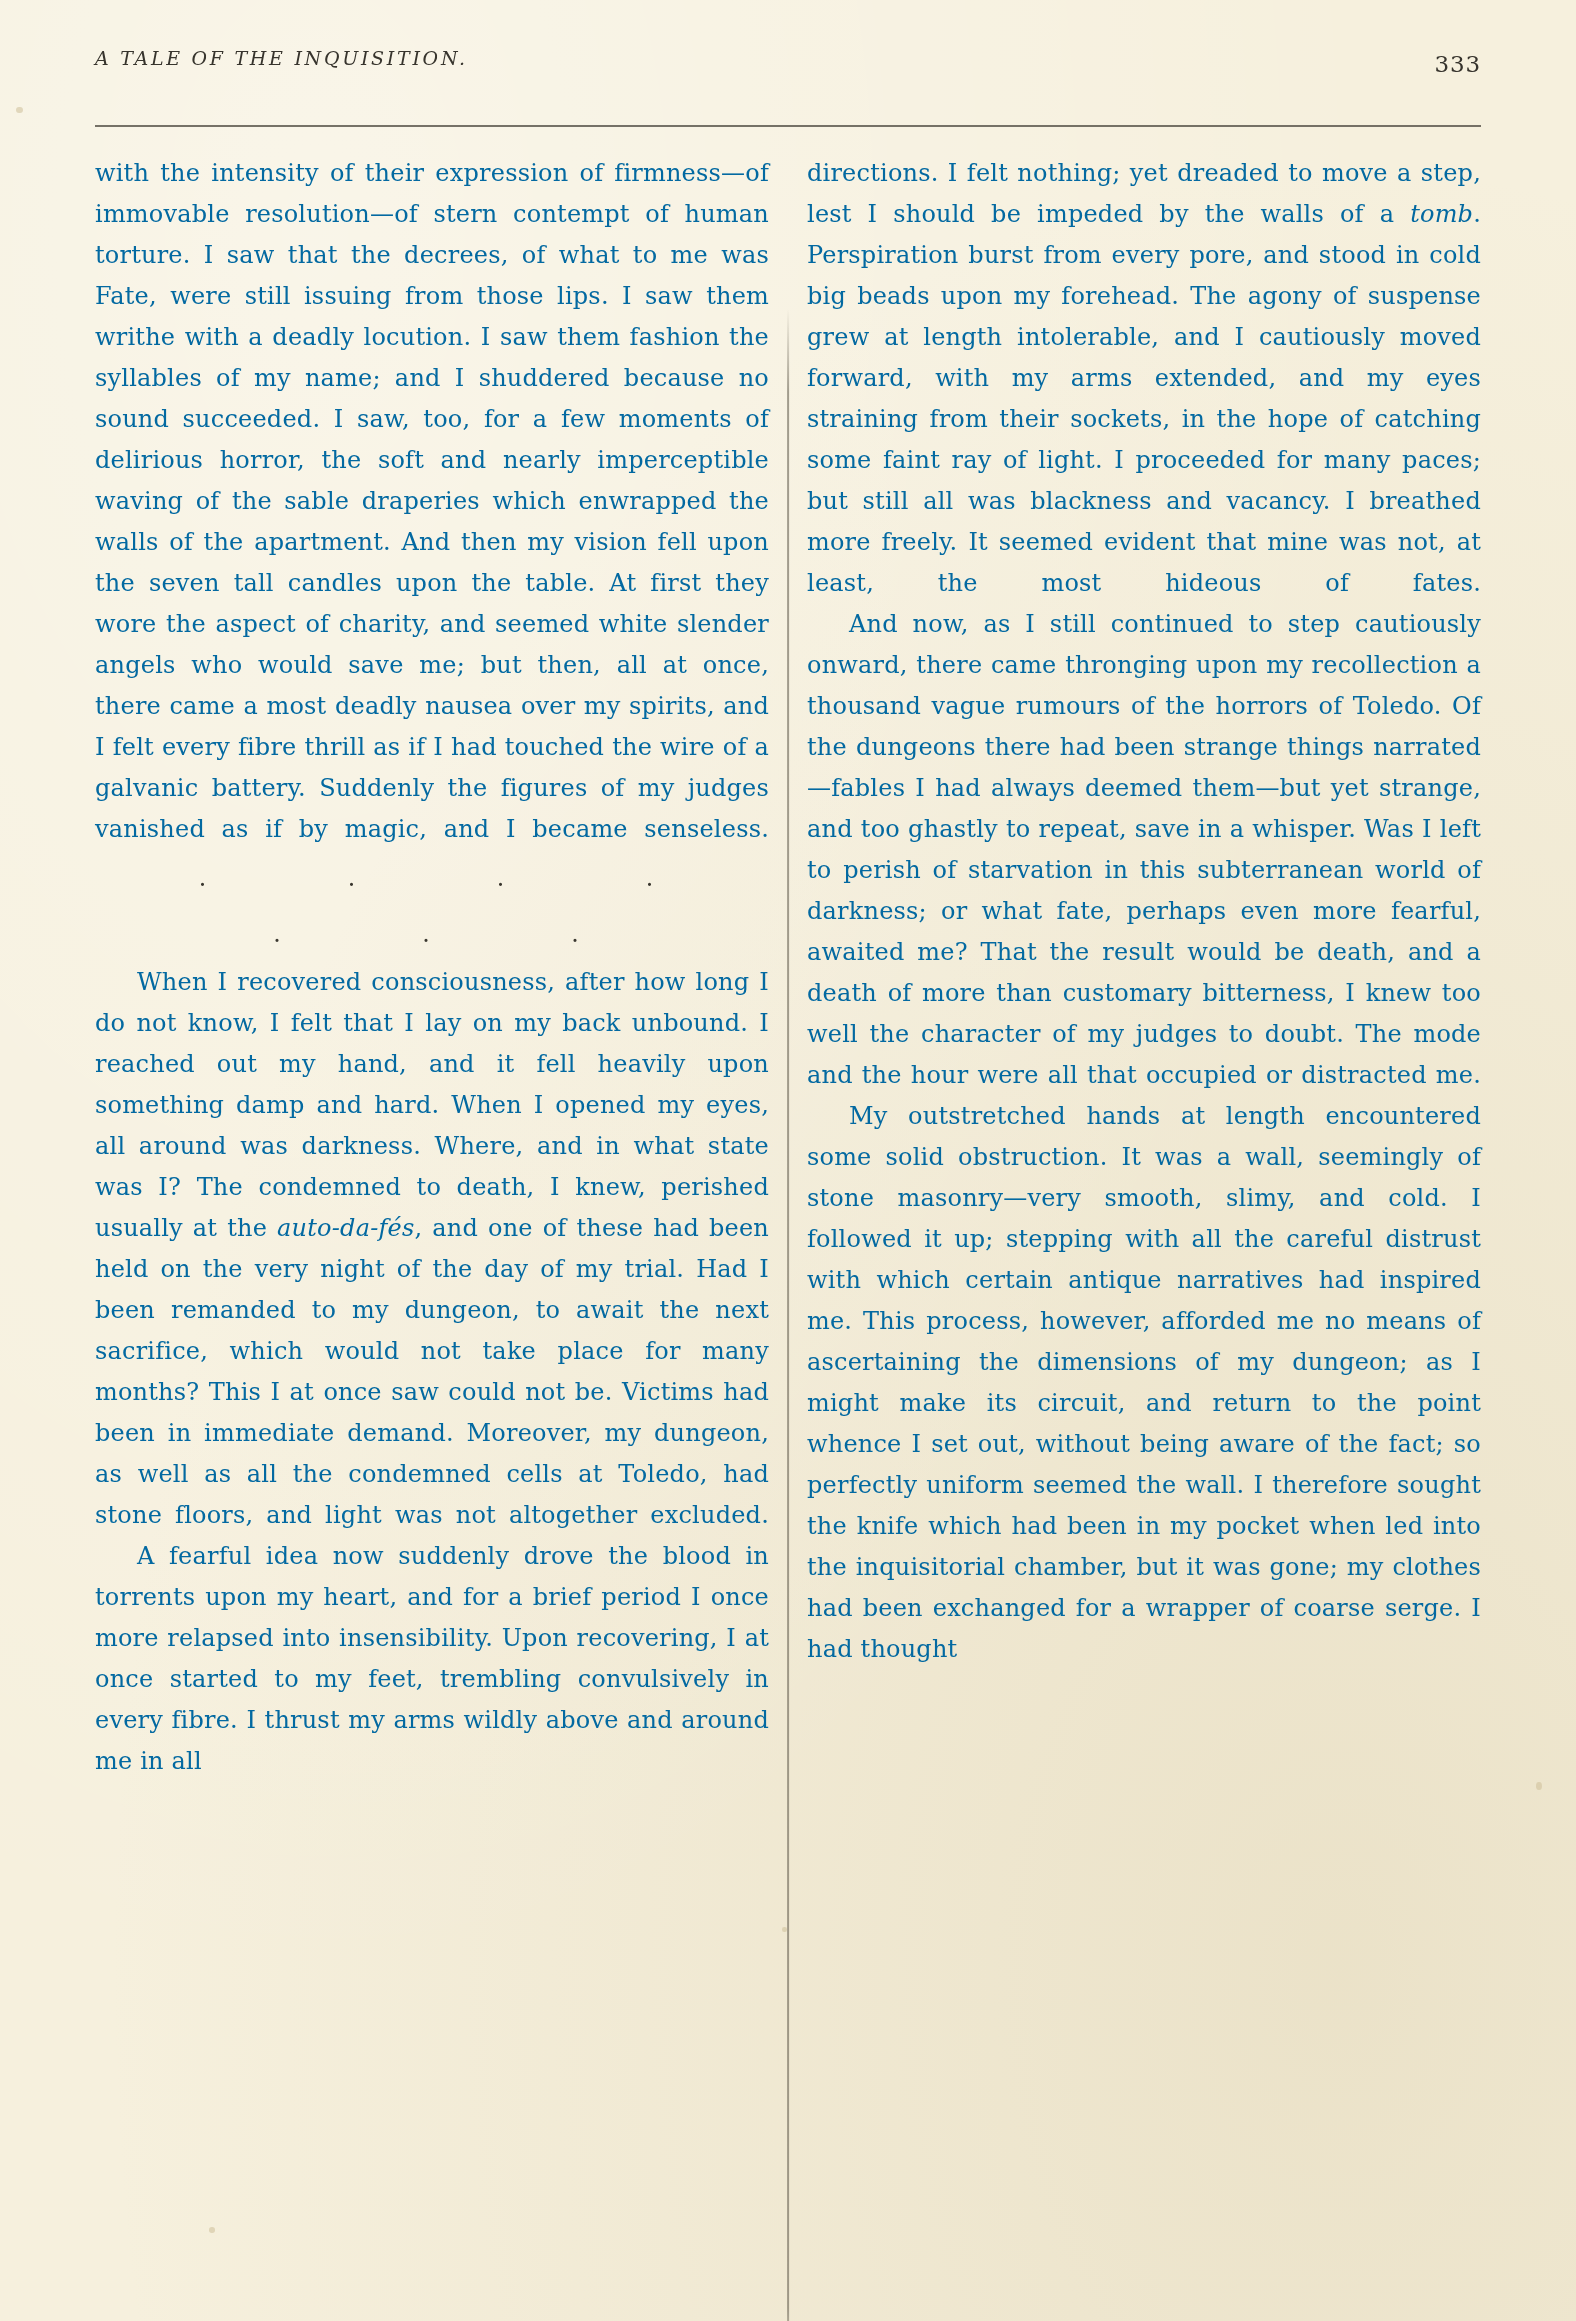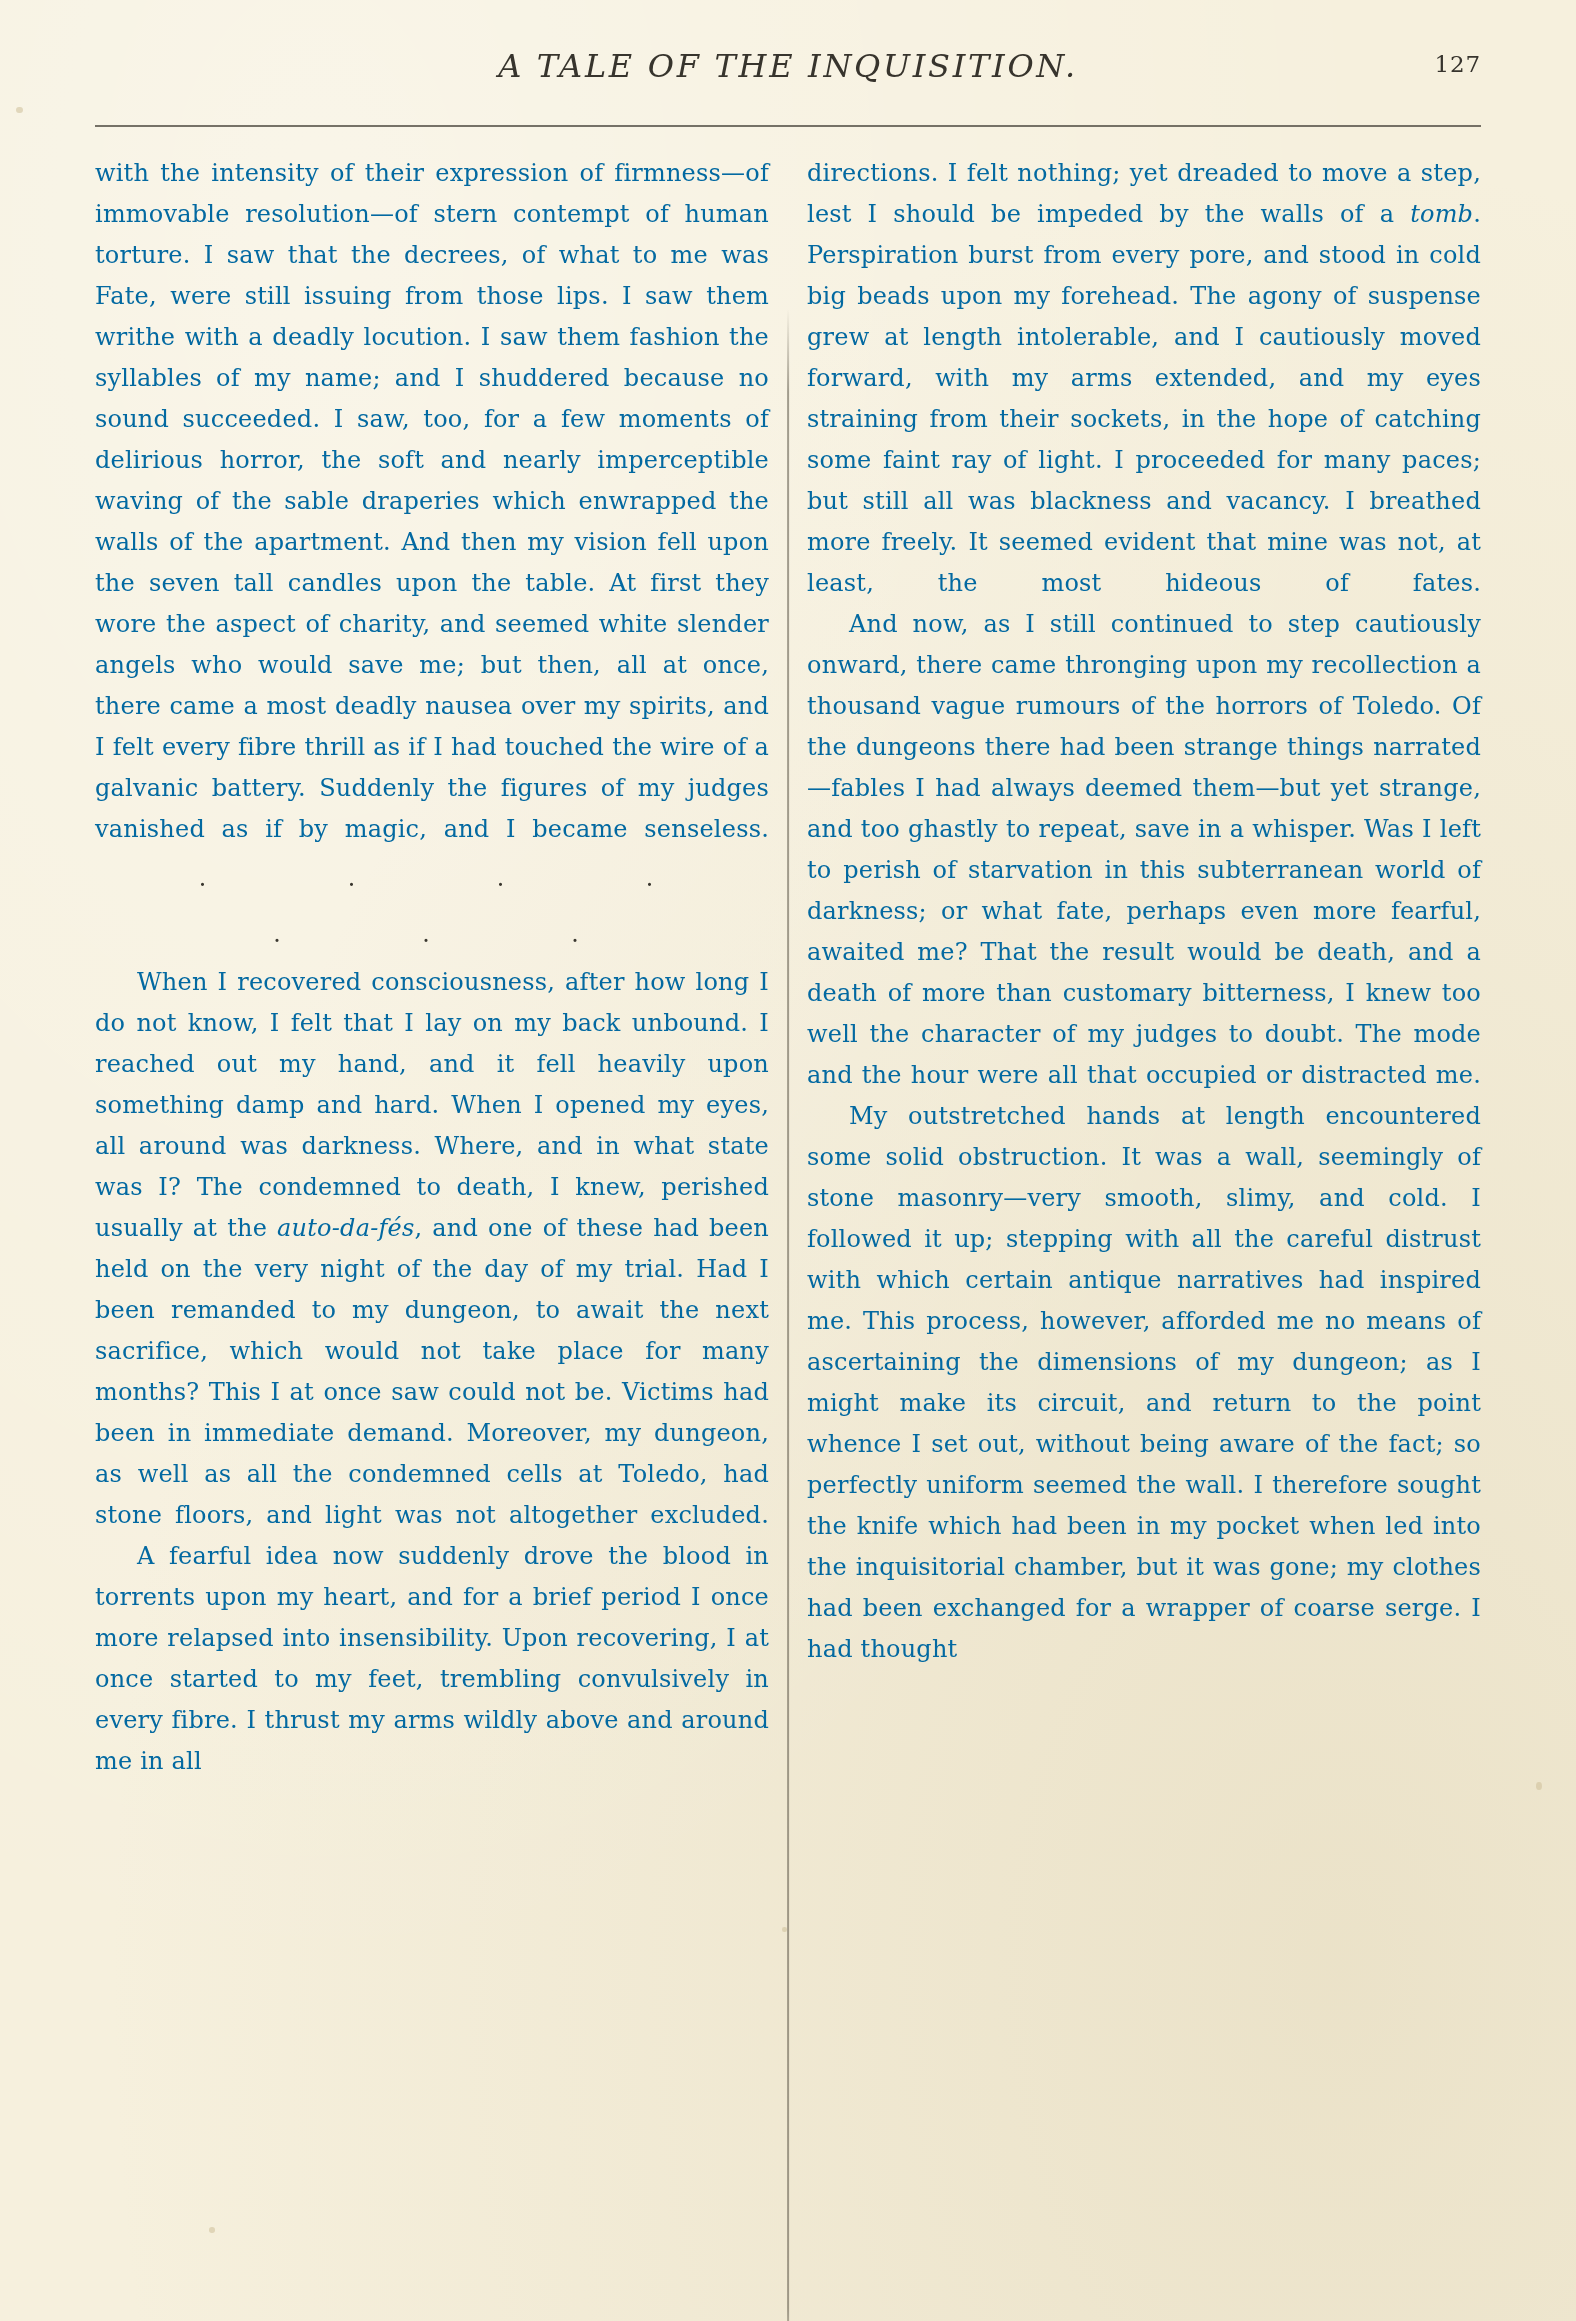--- a/index.html
+++ b/index.html
@@ -35,24 +35,23 @@
     position: absolute;
     top: 47px;
     left: 95px;
     right: 95px;
     height: 55px;
   }
   .header-title {
     position: absolute;
     left: 0;
     right: 0;
-    text-align: center;
     font-family: "DejaVu Serif", serif;
     font-style: italic;
-    font-size: 32px;
+    font-size: 19px;
     letter-spacing: 2.7px;
     color: #37342d;
     white-space: nowrap;
   }
   .header-folio {
     position: absolute;
     right: 0;
     top: 3.6px;
     font-size: 23px;
     letter-spacing: 0.9px;
@@ -121,21 +120,21 @@
 
 <div class="page">
   <div class="speck" style="left:16.4px;top:107px;width:6.4px;height:6.4px;"></div>
   <div class="speck" style="left:1536px;top:1782px;width:5.5px;height:8.2px;"></div>
   <div class="speck" style="left:782px;top:1927px;width:4.5px;height:4.5px;"></div>
   <div class="speck" style="left:209px;top:2227px;width:5.5px;height:5.5px;"></div>
 </div>
 
 <div class="header">
   <div class="header-title">A TALE OF THE INQUISITION.</div>
-  <div class="header-folio">127</div>
+  <div class="header-folio">333</div>
 </div>
 <div class="rule"></div>
 
 <div class="columns">
 
   <div class="col">
     <p>with the intensity of their expression of firmness—of immovable resolution—of stern contempt of human torture. I saw that the decrees, of what to me was Fate, were still issuing from those lips. I saw them writhe with a deadly locution. I saw them fashion the syllables of my name; and I shuddered because no sound succeeded. I saw, too, for a few moments of delirious horror, the soft and nearly imperceptible waving of the sable draperies which enwrapped the walls of the apartment. And then my vision fell upon the seven tall candles upon the table. At first they wore the aspect of charity, and seemed white slender angels who would save me; but then, all at once, there came a most deadly nausea over my spirits, and I felt every fibre thrill as if I had touched the wire of a galvanic battery. Suddenly the figures of my judges vanished as if by magic, and I became senseless.</p>
 
     <div class="dotrow">.  .  .  .  .  .  .</div>
 

